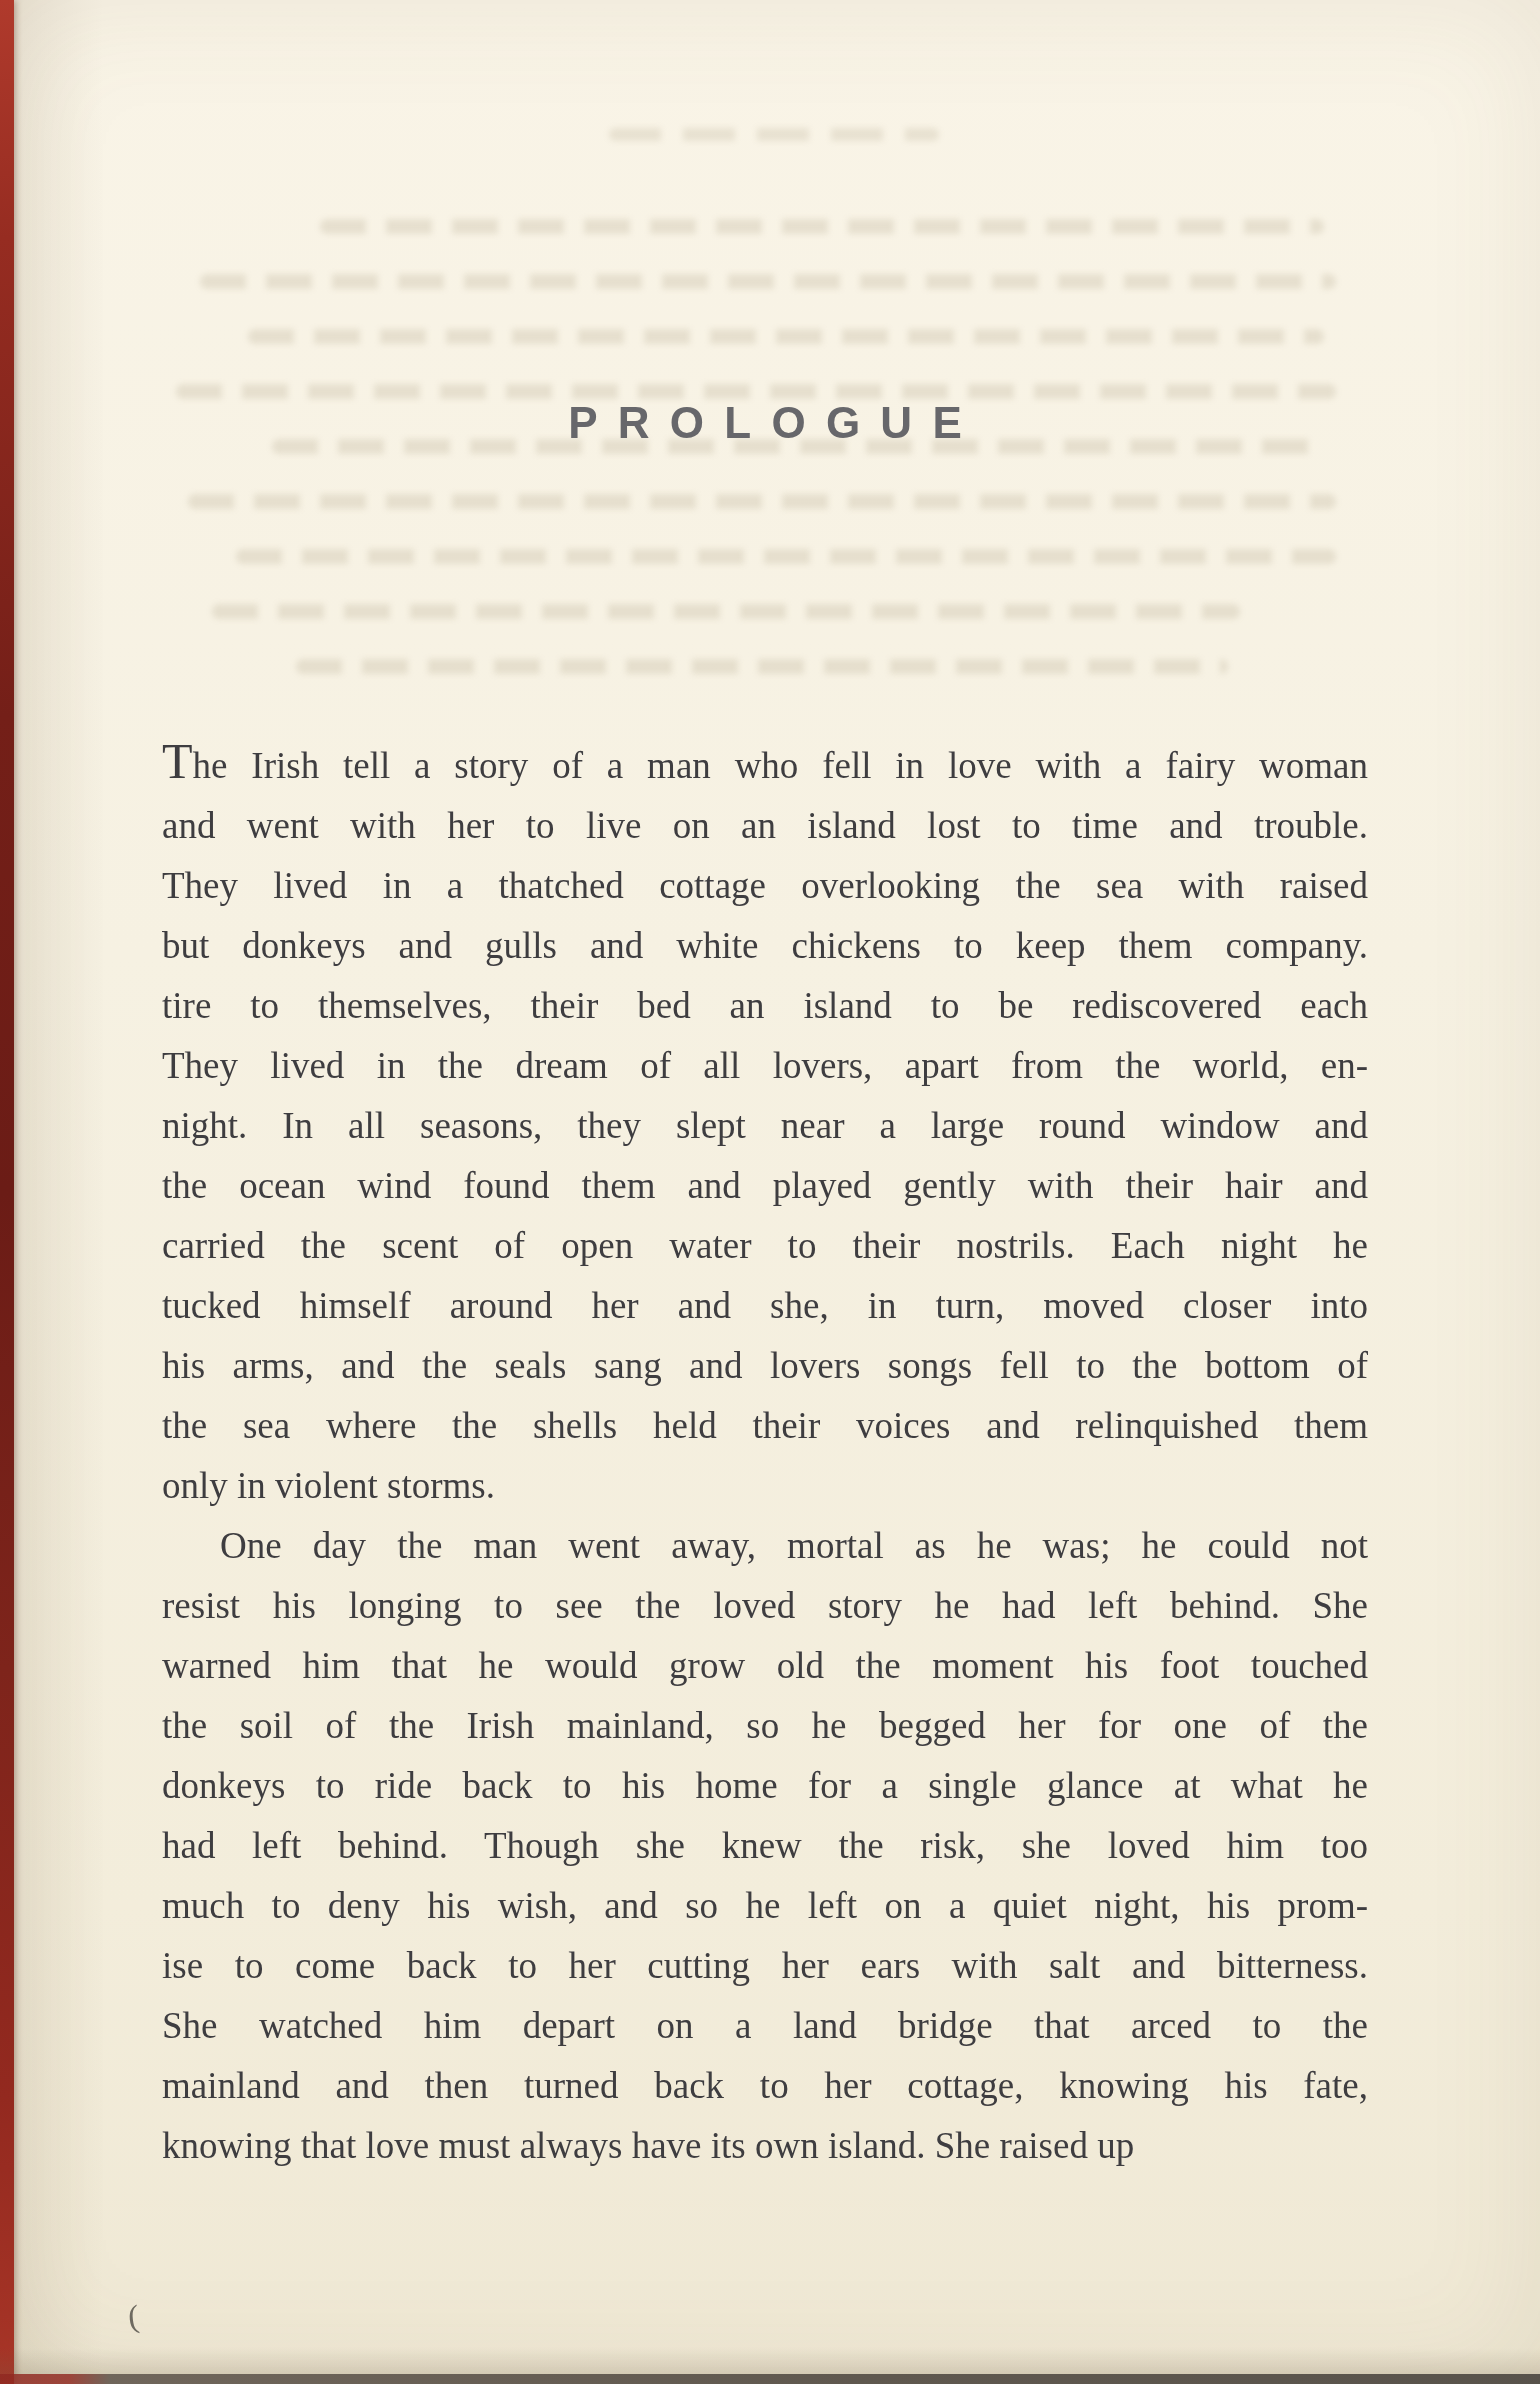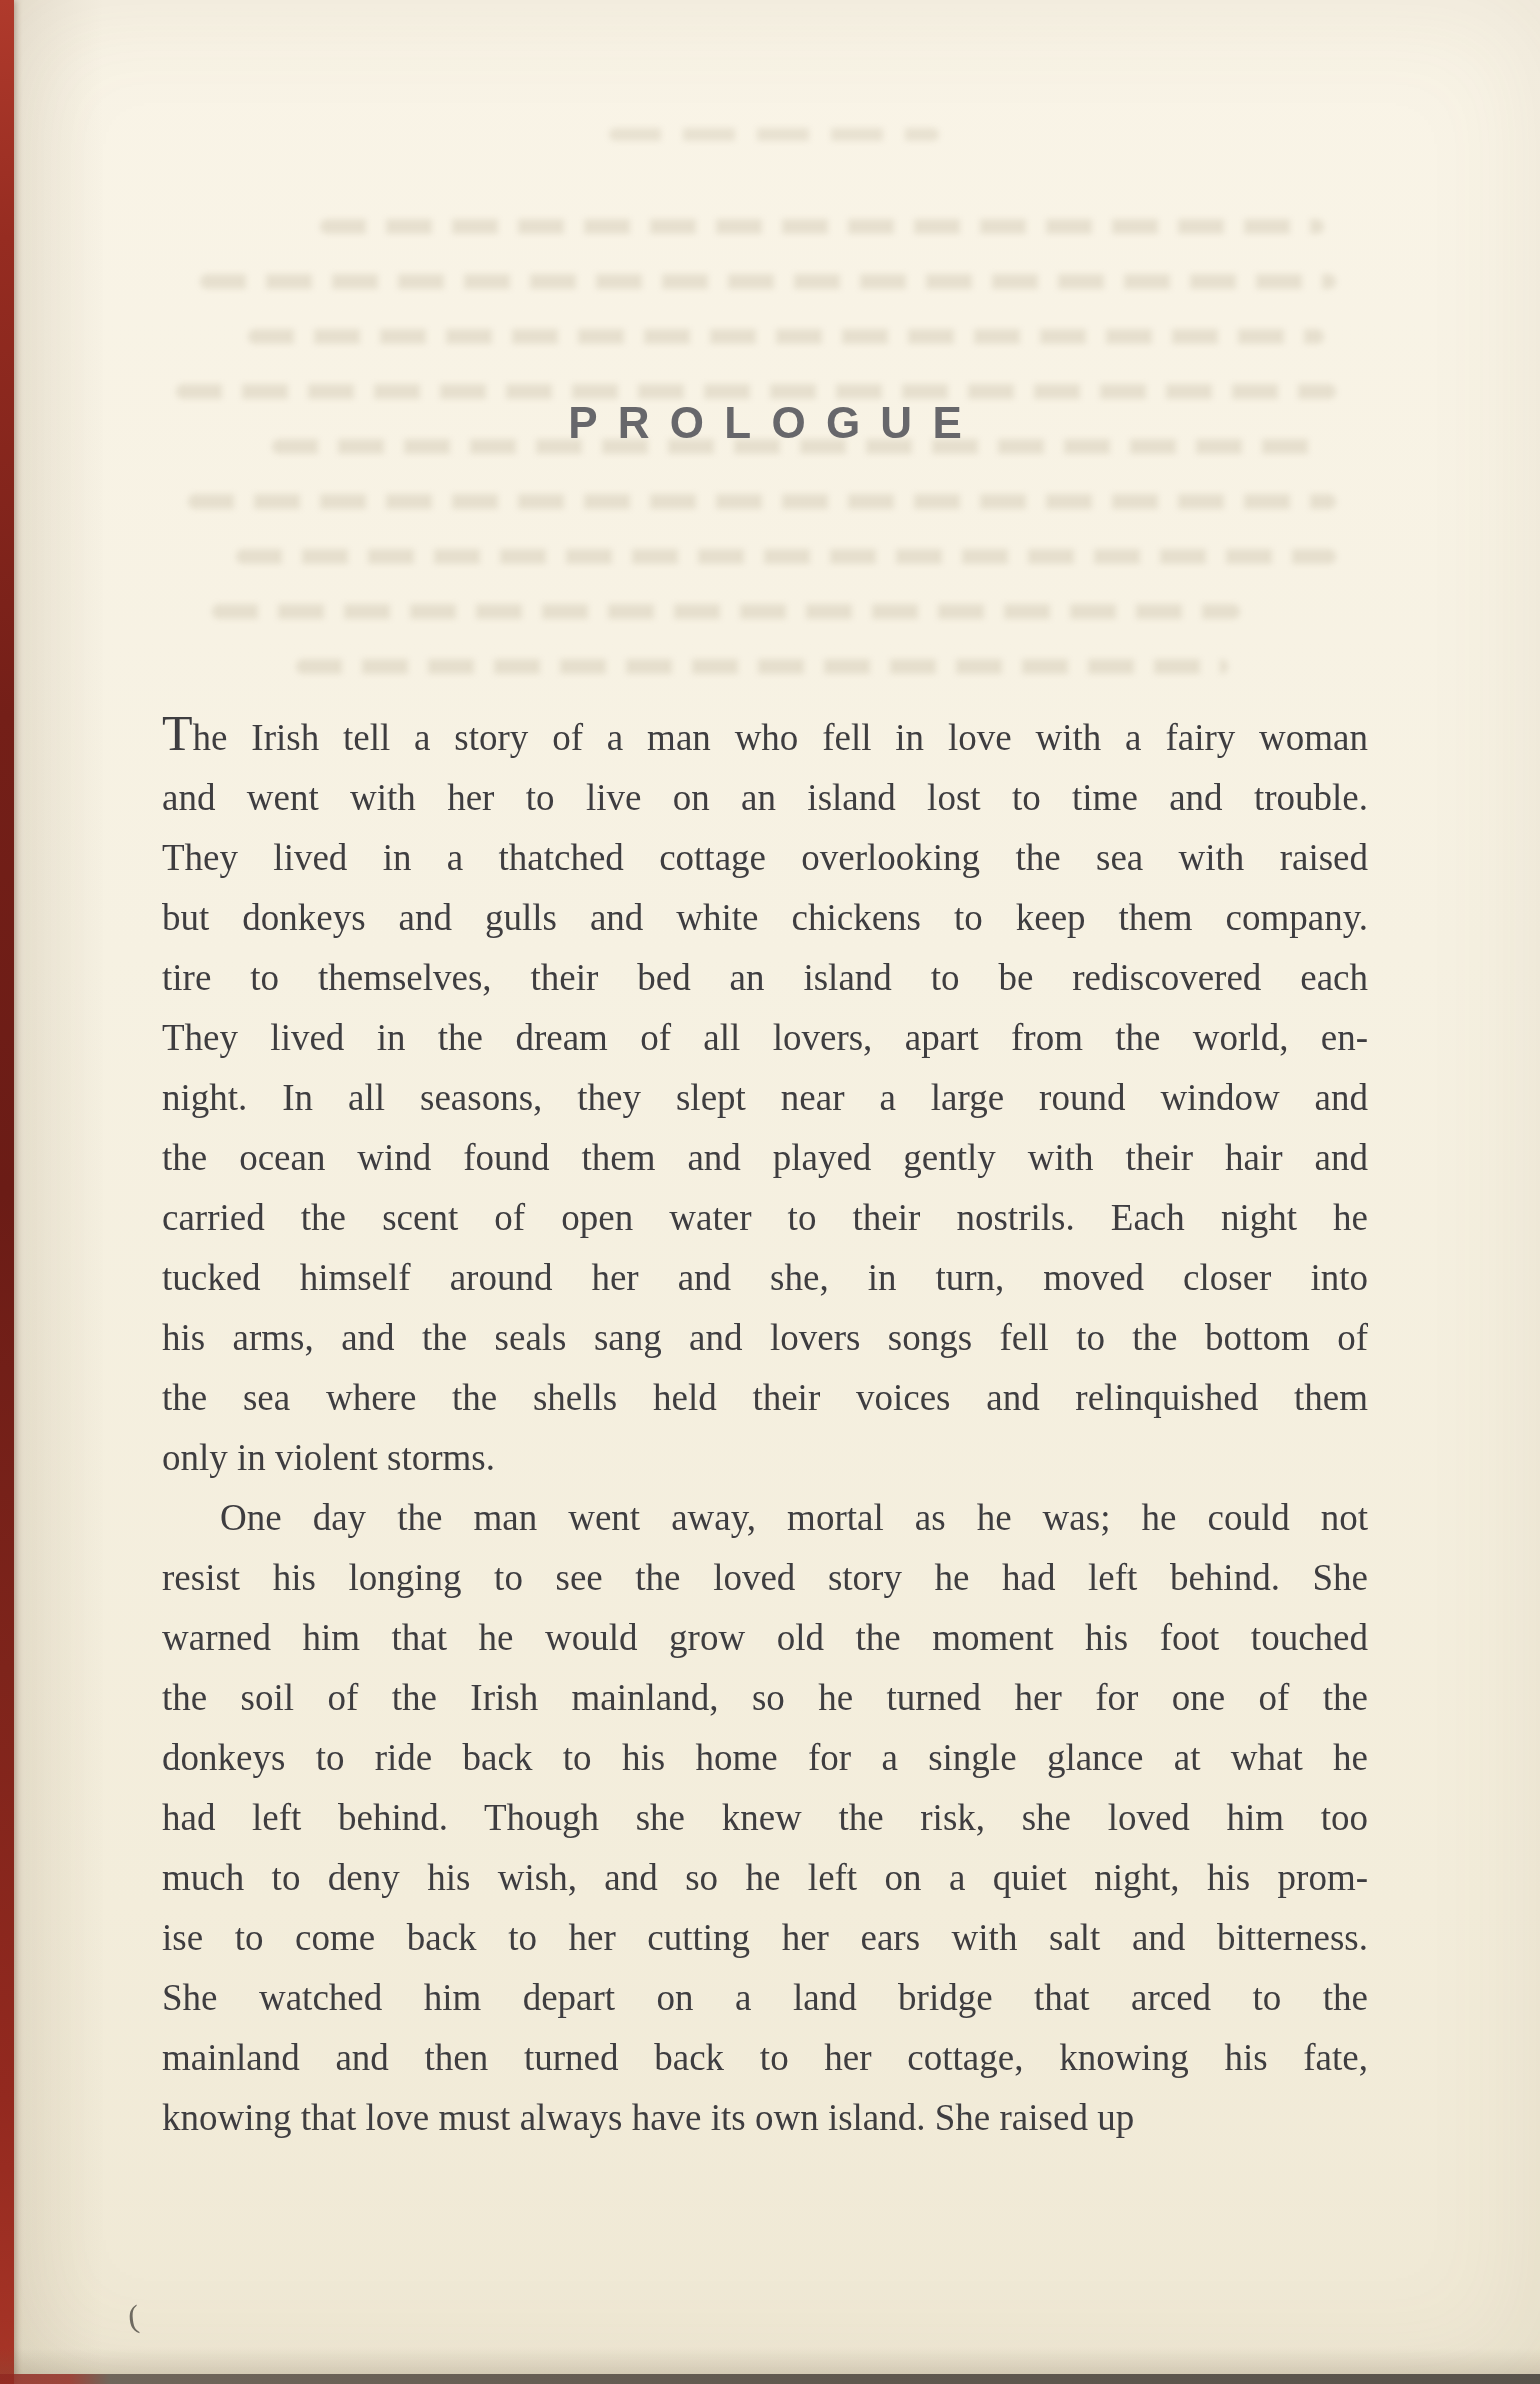--- a/index.html
+++ b/index.html
@@ -98,21 +98,21 @@
     font-weight: 700;
     letter-spacing: 0.46em;
     padding-left: 0.46em; 
     color: #67676b;
     box-sizing: border-box;
   }
 
   
   .body-text {
     position: absolute;
-    left: 162px; top: 708px;
+    left: 162px; top: 736px;
     width: 1206px;
     font-size: 37px;
     line-height: 60px;
     color: #3e3d40;
   }
   .line {
     text-align: justify;
     text-align-last: justify;
     height: 60px;
     overflow: hidden;
@@ -175,21 +175,21 @@
       <div class="line">night. In all seasons, they slept near a large round window and</div>
       <div class="line">the ocean wind found them and played gently with their hair and</div>
       <div class="line">carried the scent of open water to their nostrils. Each night he</div>
       <div class="line">tucked himself around her and she, in turn, moved closer into</div>
       <div class="line">his arms, and the seals sang and lovers songs fell to the bottom of</div>
       <div class="line">the sea where the shells held their voices and relinquished them</div>
       <div class="line last">only in violent storms.</div>
       <div class="line indent">One day the man went away, mortal as he was; he could not</div>
       <div class="line">resist his longing to see the loved story he had left behind. She</div>
       <div class="line">warned him that he would grow old the moment his foot touched</div>
-      <div class="line">the soil of the Irish mainland, so he turned her for one of the</div>
+      <div class="line">the soil of the Irish mainland, so he begged her for one of the</div>
       <div class="line">donkeys to ride back to his home for a single glance at what he</div>
       <div class="line">had left behind. Though she knew the risk, she loved him too</div>
       <div class="line">much to deny his wish, and so he left on a quiet night, his prom-</div>
       <div class="line">ise to come back to her cutting her ears with salt and bitterness.</div>
       <div class="line">She watched him depart on a land bridge that arced to the</div>
       <div class="line">mainland and then turned back to her cottage, knowing his fate,</div>
       <div class="line last">knowing that love must always have its own island. She raised up</div>
     </div>
 
   <div class="stray-mark">(</div>

